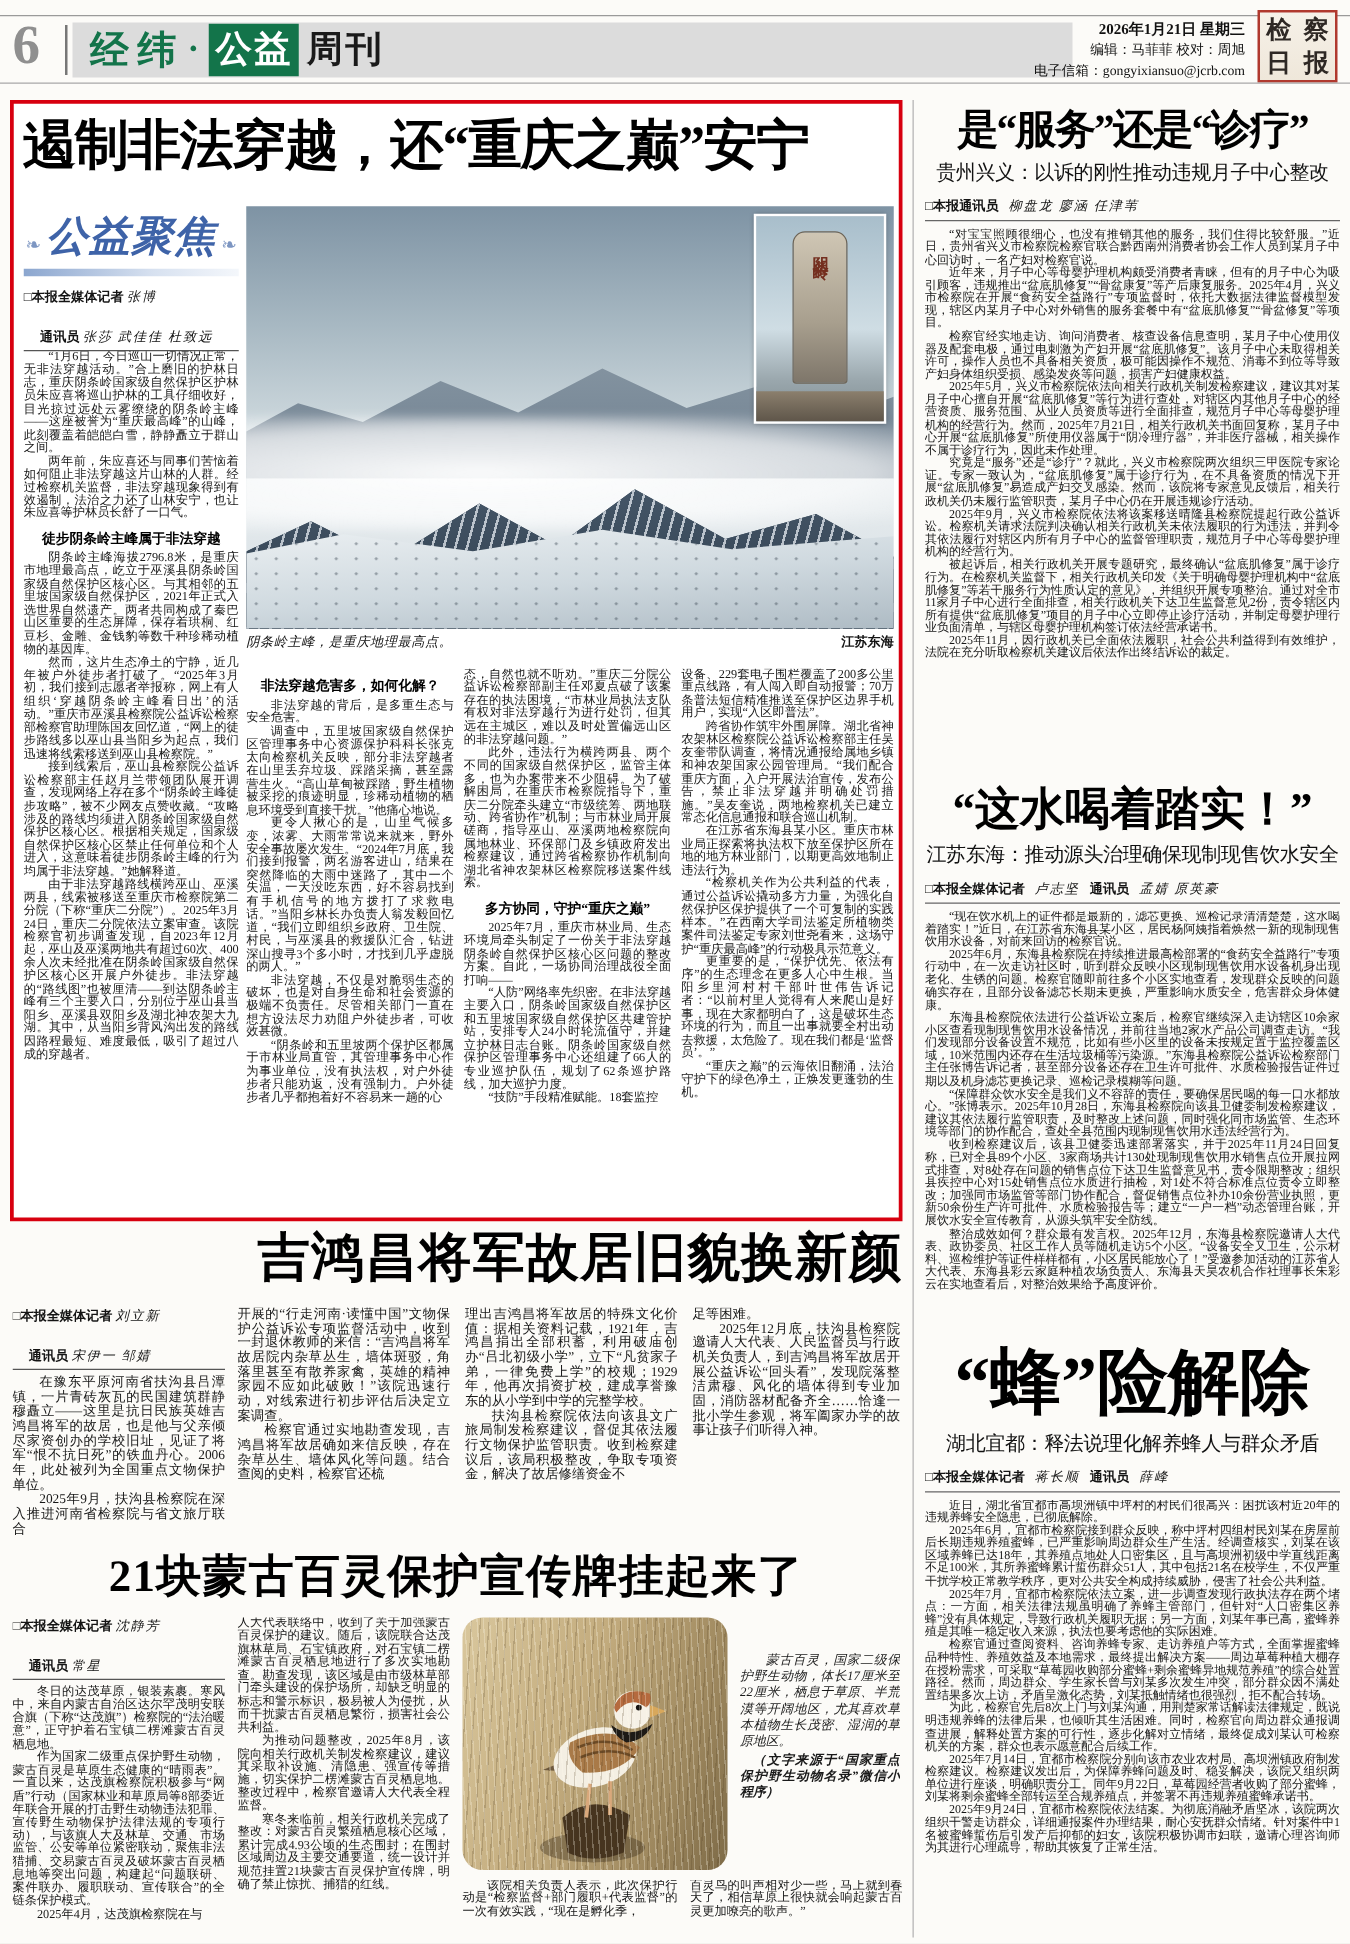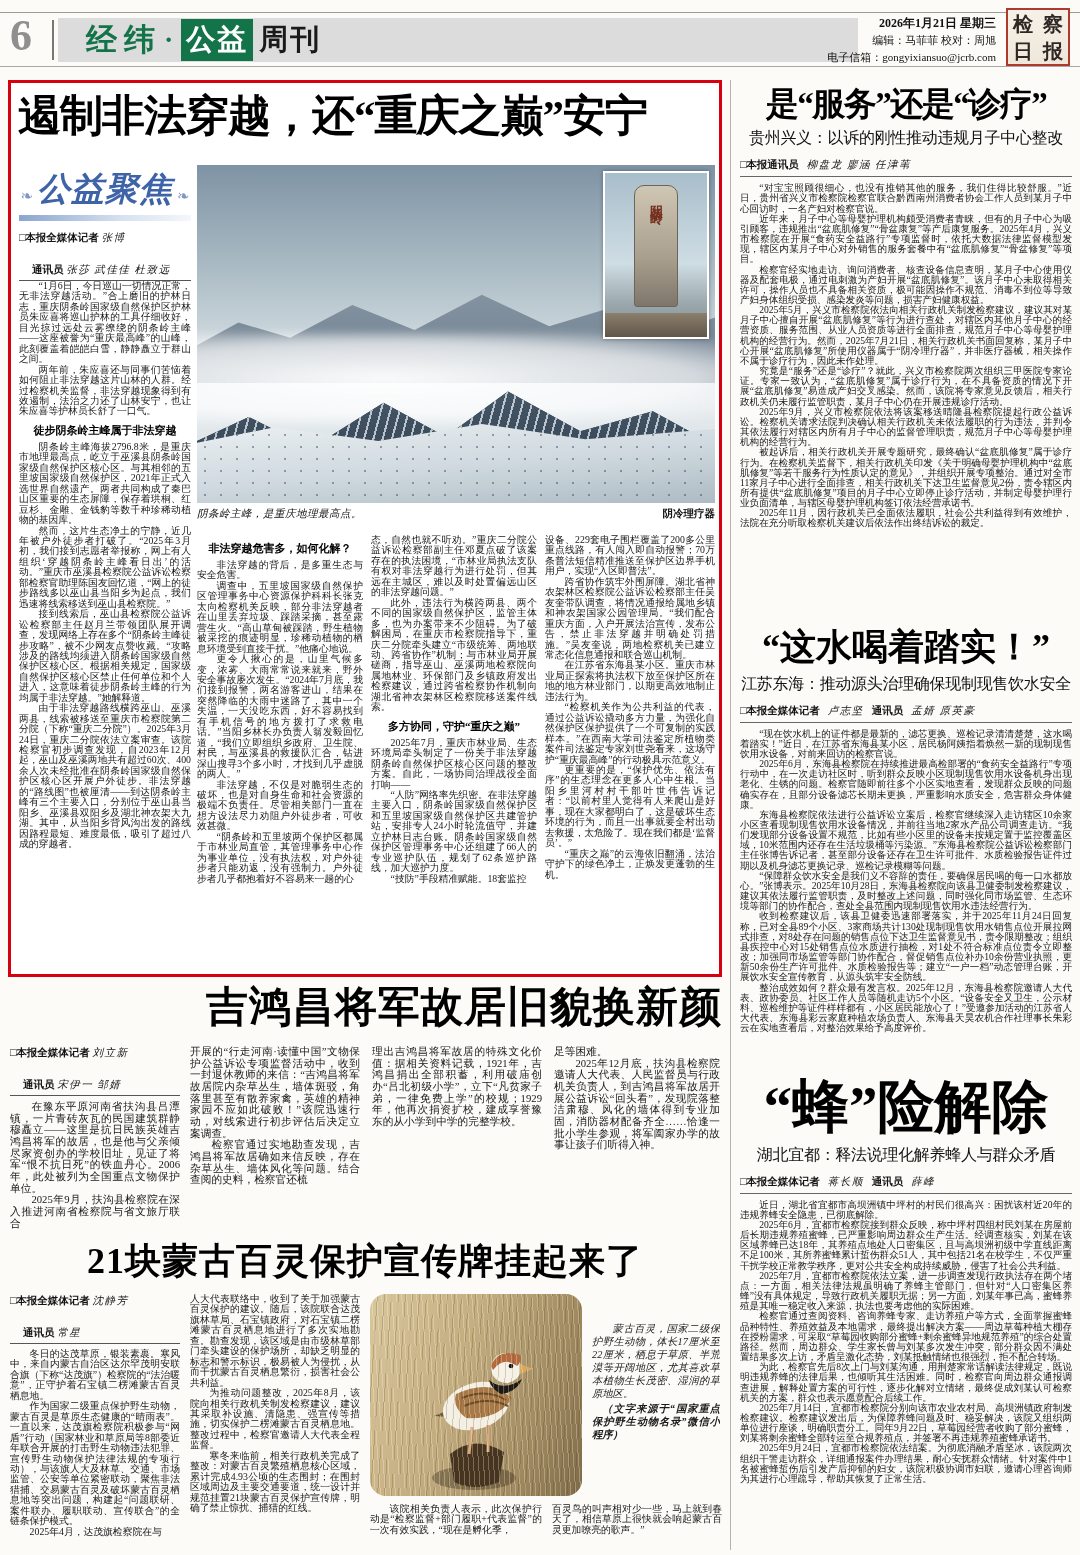--- a/index.html
+++ b/index.html
@@ -5,21 +5,21 @@
   *{margin:0;padding:0;box-sizing:border-box}
   html,body{background:#e8e6e0}
   .page{position:relative;width:1080px;height:1555px;margin:0 auto;background:#fcfbf8;
         font-family:"Liberation Serif","DejaVu Serif",serif;color:#141414;overflow:hidden}
   
   .hair-top{position:absolute;left:0;top:12px;width:100%;height:1px;background:#9a9a9a}
   .hair-bot{position:absolute;left:0;top:66px;width:100%;height:1px;background:#a8a8a8}
   .pagenum{position:absolute;left:10px;top:14px;font-size:44px;font-weight:bold;color:#8f8f8f;line-height:1}
   .pagesep{position:absolute;left:52px;top:20px;width:2px;height:40px;background:#777}
   .band{position:absolute;left:58px;top:18px;width:800px;height:44px;background:#dcdcdc;
-        display:flex;align-items:center;padding-left:28px}
+        display:flex;align-items:center;padding-left:14px}
   .sec-a{font-size:31px;font-weight:900;color:#13744a;letter-spacing:7px}
   .sec-dot{font-size:28px;font-weight:900;color:#13744a;margin:0 2px}
   .sec-b{background:#13744a;color:#fff;font-size:29px;font-weight:900;padding:1px 5px;margin:0 6px;letter-spacing:2px}
   .sec-c{font-size:29px;font-weight:900;color:#1a1a1a;letter-spacing:2px}
   .dateblock{position:absolute;right:84px;top:14px;width:280px;text-align:right;font-size:11px;line-height:1.5;color:#111}
   .dateblock .d1{font-weight:bold;font-size:12px}
   .seal{position:absolute;right:10px;top:8px;width:64px;height:58px;border:2px solid #b0392e;
         background:linear-gradient(#f6f1e8,#efe7da);display:grid;grid-template-columns:1fr 1fr;
         align-items:center;justify-items:center;font-size:20px;font-weight:900;color:#2e2824;line-height:1}
   
@@ -174,21 +174,21 @@
       <div class="r-mid"></div>
       <div class="snowfield"></div>
       <div class="inset">
         <div class="stele">
           <span class="stele-txt">阴条岭</span>
         </div>
       </div>
     </div>
     <div class="m-cap">
       <span class="capt">阴条岭主峰，是重庆地理最高点。</span>
-      <span class="cred">阴冷理疗器</span>
+      <span class="cred">江苏东海</span>
     </div>
 
     <div class="col c2">
         <div class="subhead">非法穿越危害多，如何化解？</div>
         <div class="para">非法穿越的背后，是多重生态与安全危害。</div>
         <div class="para">调查中，五里坡国家级自然保护区管理事务中心资源保护科科长张克太向检察机关反映，部分非法穿越者在山里丢弃垃圾、踩踏采摘，甚至露营生火。“高山草甸被踩踏，野生植物被采挖的痕迹明显，珍稀动植物的栖息环境受到直接干扰。”他痛心地说。</div>
         <div class="para">更令人揪心的是，山里气候多变，浓雾、大雨常常说来就来，野外安全事故屡次发生。“2024年7月底，我们接到报警，两名游客进山，结果在突然降临的大雨中迷路了，其中一个失温，一天没吃东西，好不容易找到有手机信号的地方拨打了求救电话。”当阳乡林长办负责人翁发毅回忆道，“我们立即组织乡政府、卫生院、村民，与巫溪县的救援队汇合，钻进深山搜寻3个多小时，才找到几乎虚脱的两人。”</div>
         <div class="para">非法穿越，不仅是对脆弱生态的破坏，也是对自身生命和社会资源的极端不负责任。尽管相关部门一直在想方设法尽力劝阻户外徒步者，可收效甚微。</div>
         <div class="para">“阴条岭和五里坡两个保护区都属于市林业局直管，其管理事务中心作为事业单位，没有执法权，对户外徒步者只能劝返，没有强制力。户外徒步者几乎都抱着好不容易来一趟的心</div>
       </div>
@@ -283,20 +283,21 @@
           <div class="para">在豫东平原河南省扶沟县吕潭镇，一片青砖灰瓦的民国建筑群静穆矗立——这里是抗日民族英雄吉鸿昌将军的故居，也是他与父亲倾尽家资创办的学校旧址，见证了将军“恨不抗日死”的铁血丹心。2006年，此处被列为全国重点文物保护单位。</div>
           <div class="para">2025年9月，扶沟县检察院在深入推进河南省检察院与省文旅厅联合</div>
         </div>
     </div>
     <div class="col mc2">
         <div class="para cont">开展的“行走河南·读懂中国”文物保护公益诉讼专项监督活动中，收到一封退休教师的来信：“吉鸿昌将军故居院内杂草丛生，墙体斑驳，角落里甚至有散养家禽，英雄的精神家园不应如此破败！”该院迅速行动，对线索进行初步评估后决定立案调查。</div>
         <div class="para">检察官通过实地勘查发现，吉鸿昌将军故居确如来信反映，存在杂草丛生、墙体风化等问题。结合查阅的史料，检察官还梳</div>
       </div>
     <div class="col mc3">
         <div class="para cont">理出吉鸿昌将军故居的特殊文化价值：据相关资料记载，1921年，吉鸿昌捐出全部积蓄，利用破庙创办“吕北初级小学”，立下“凡贫家子弟，一律免费上学”的校规；1929年，他再次捐资扩校，建成享誉豫东的从小学到中学的完整学校。</div>
+        <div class="para">扶沟县检察院依法向该县文广旅局制发检察建议，督促其依法履行文物保护监管职责。收到检察建议后，该局积极整改，争取专项资金，解决了故居修缮资金不</div>
       </div>
     <div class="col mc4">
         <div class="para cont">足等困难。</div>
         <div class="para">2025年12月底，扶沟县检察院邀请人大代表、人民监督员与行政机关负责人，到吉鸿昌将军故居开展公益诉讼“回头看”，发现院落整洁肃穆、风化的墙体得到专业加固，消防器材配备齐全……恰逢一批小学生参观，将军阖家办学的故事让孩子们听得入神。</div>
       </div>
   </div>
 
   <div class="bot">
     <div class="bot-headline">21块蒙古百灵保护宣传牌挂起来了</div>
     <div class="bot-cols">

